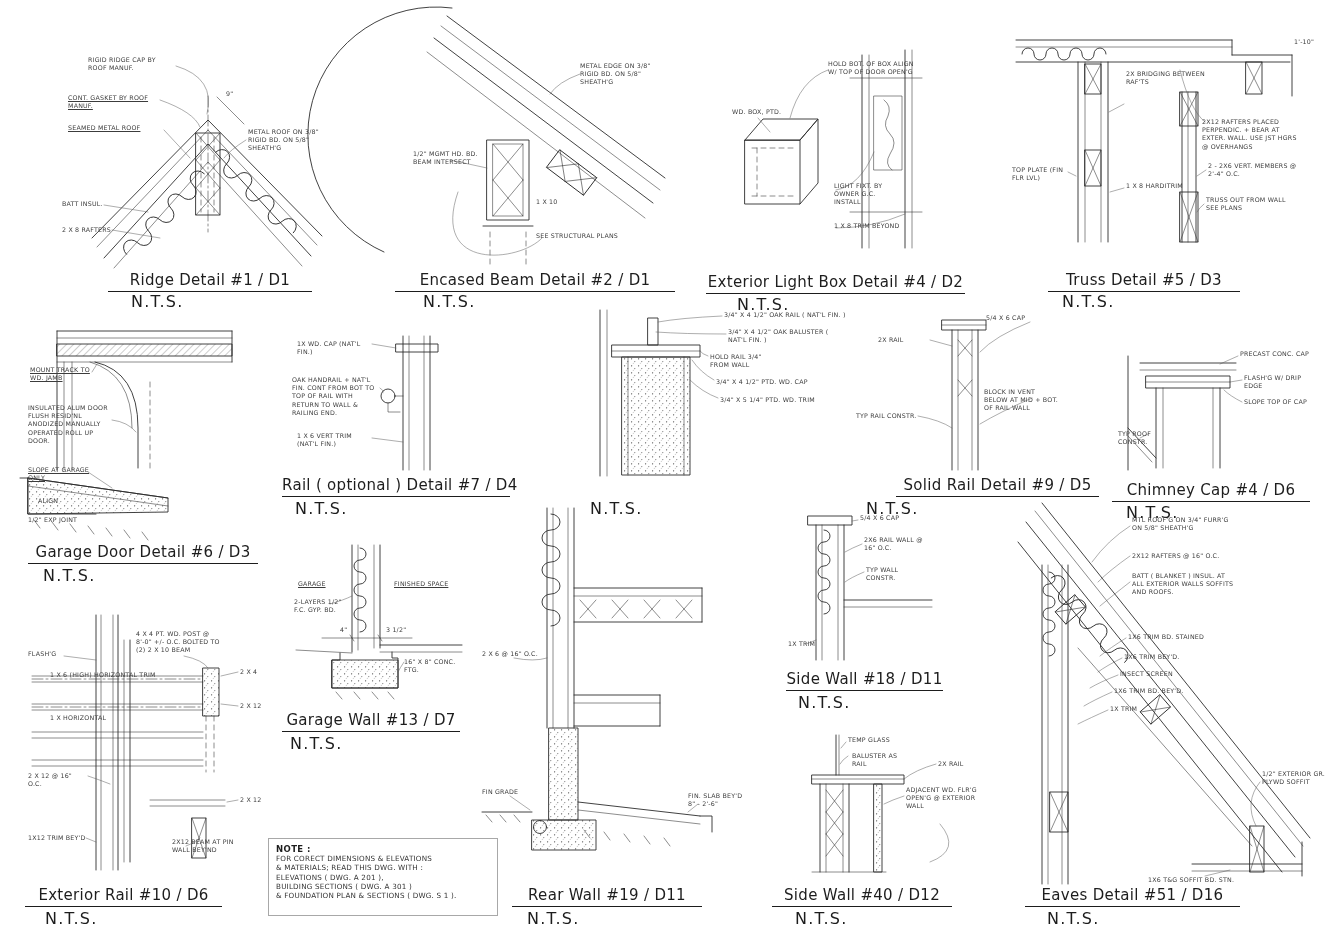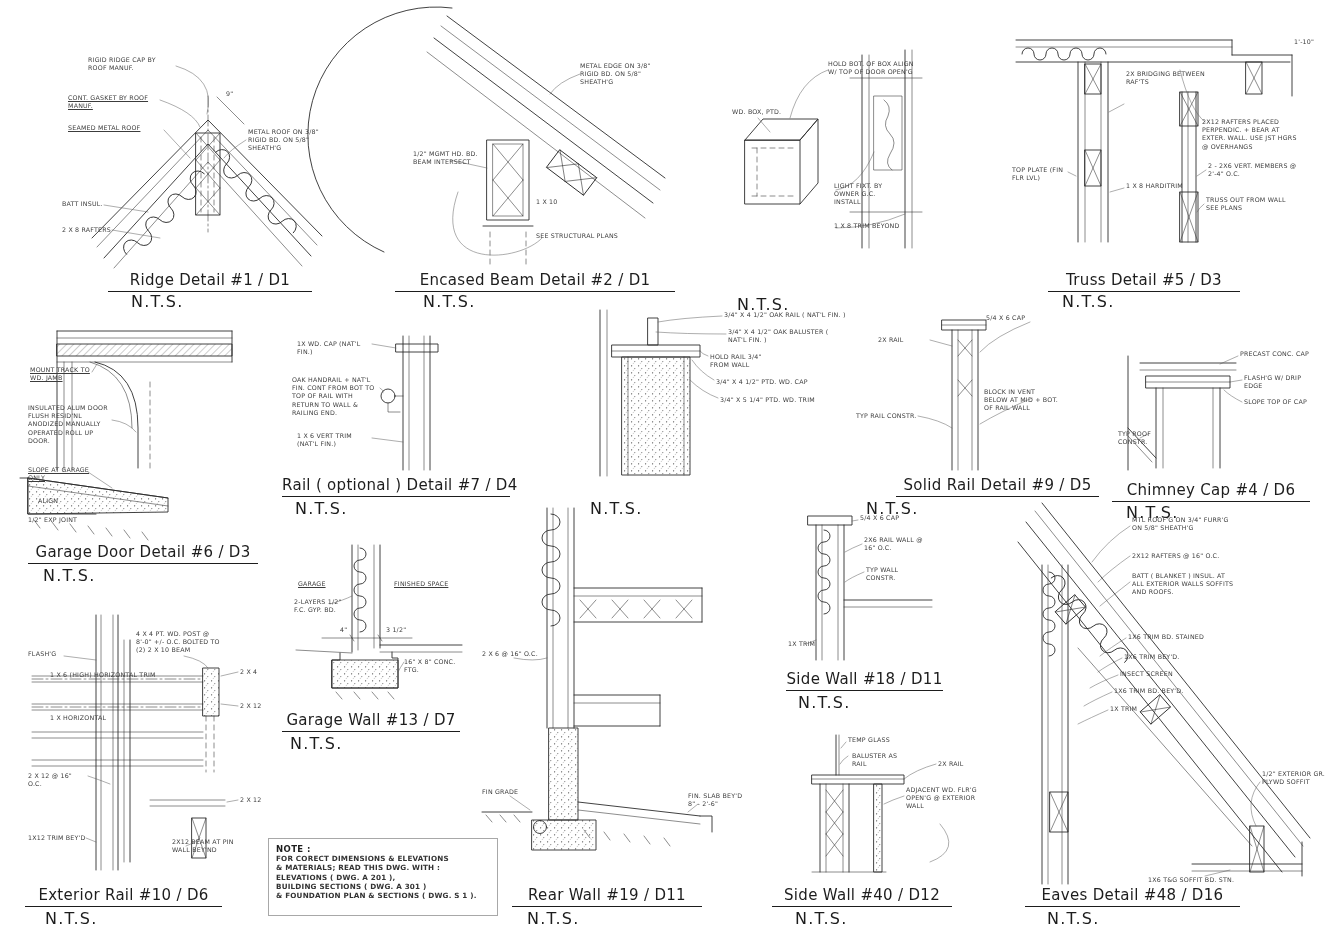--- a/index.html
+++ b/index.html
@@ -15,21 +15,21 @@
   .dtitle{position:absolute;border-bottom:1.6px solid #1d1d1d;text-align:center;
           font-size:15px;letter-spacing:.3px;padding-bottom:2px;white-space:nowrap;}
   .nts{position:absolute;font-size:16px;letter-spacing:1.2px;}
   .ann{position:absolute;font-size:6.3px;line-height:1.3;color:#3c3c3c;letter-spacing:.2px;
        text-transform:uppercase;}
   .ann.u{text-decoration:underline;}
   .ann.nw{white-space:nowrap;}
   .notebox{position:absolute;left:268px;top:838px;width:230px;height:78px;border:1px solid #a8a8a8;
            padding:5px 7px;box-sizing:border-box;background:#fff;}
   .notebox .nh{font-size:8.5px;font-weight:bold;letter-spacing:.4px;}
-  .notebox .nl{font-size:7.2px;color:#333;line-height:1.3;letter-spacing:.2px;font-weight:bold;}
+  .notebox .nl{font-size:7.2px;color:#333;line-height:1.3;letter-spacing:.2px;}
 </style>
 </head>
 <body>
 
 <div class="sheet">
 
 <svg class="linework" width="1333" height="933">
   <defs>
     <pattern id="dots" width="7" height="7" patternUnits="userSpaceOnUse">
       <circle cx="1.6" cy="1.8" r=".65" style="fill:#4a4a4a;stroke:none"></circle>
@@ -390,20 +390,21 @@
     <path d="M1108,710 Q1090,718 1078,724" class="ldr"></path>
     <path d="M1260,782 Q1244,802 1256,826" class="ldr"></path>
     <path d="M1205,876 L1230,870" class="ldr"></path>
   </g>
 </svg>
 
   <div class="dtitle" style="left:108px;top:271px;width:204px">Ridge Detail  #1 / D1</div>
   <div class="nts" style="left:131px;top:292px">N.T.S.</div>
   <div class="dtitle" style="left:395px;top:271px;width:280px">Encased Beam Detail  #2 / D1</div>
   <div class="nts" style="left:423px;top:292px">N.T.S.</div>
+  <div class="dtitle" style="left:706px;top:273px;width:259px">Exterior Light Box Detail  #4 / D2</div>
   <div class="nts" style="left:737px;top:295px">N.T.S.</div>
   <div class="dtitle" style="left:1048px;top:271px;width:192px">Truss  Detail  #5 / D3</div>
   <div class="nts" style="left:1062px;top:292px">N.T.S.</div>
   <div class="dtitle" style="left:28px;top:543px;width:230px">Garage Door Detail  #6 / D3</div>
   <div class="nts" style="left:43px;top:566px">N.T.S.</div>
   <div class="dtitle" style="left:282px;top:476px;width:228px">Rail ( optional ) Detail  #7 / D4</div>
   <div class="nts" style="left:295px;top:499px">N.T.S.</div>
   <div class="nts" style="left:590px;top:499px">N.T.S.</div>
   <div class="dtitle" style="left:896px;top:476px;width:203px">Solid Rail Detail  #9 / D5</div>
   <div class="nts" style="left:866px;top:499px">N.T.S.</div>
@@ -412,21 +413,21 @@
   <div class="dtitle" style="left:282px;top:711px;width:178px">Garage Wall   #13 / D7</div>
   <div class="nts" style="left:290px;top:734px">N.T.S.</div>
   <div class="dtitle" style="left:786px;top:670px;width:157px">Side Wall   #18 / D11</div>
   <div class="nts" style="left:798px;top:693px">N.T.S.</div>
   <div class="dtitle" style="left:25px;top:886px;width:197px">Exterior Rail   #10 / D6</div>
   <div class="nts" style="left:45px;top:909px">N.T.S.</div>
   <div class="dtitle" style="left:512px;top:886px;width:190px">Rear Wall   #19 / D11</div>
   <div class="nts" style="left:527px;top:909px">N.T.S.</div>
   <div class="dtitle" style="left:772px;top:886px;width:180px">Side Wall   #40 / D12</div>
   <div class="nts" style="left:795px;top:909px">N.T.S.</div>
-  <div class="dtitle" style="left:1025px;top:886px;width:215px">Eaves  Detail   #48 / D16</div>
+  <div class="dtitle" style="left:1025px;top:886px;width:215px">Eaves  Detail   #51 / D16</div>
   <div class="nts" style="left:1047px;top:909px">N.T.S.</div>
 
   <div class="ann" style="left:88px;top:56px;width:88px">RIGID RIDGE CAP BY ROOF MANUF.</div>
   <div class="ann u" style="left:68px;top:94px;width:88px">CONT. GASKET BY ROOF MANUF.</div>
   <div class="ann u" style="left:68px;top:124px;width:92px">SEAMED METAL ROOF</div>
   <div class="ann" style="left:248px;top:128px;width:82px">METAL ROOF ON 3/8" RIGID BD. ON 5/8" SHEATH'G</div>
   <div class="ann" style="left:62px;top:200px;width:60px">BATT INSUL.</div>
   <div class="ann" style="left:62px;top:226px;width:66px">2 X 8 RAFTERS</div>
   <div class="ann" style="left:226px;top:90px;width:20px">9"</div>
 

